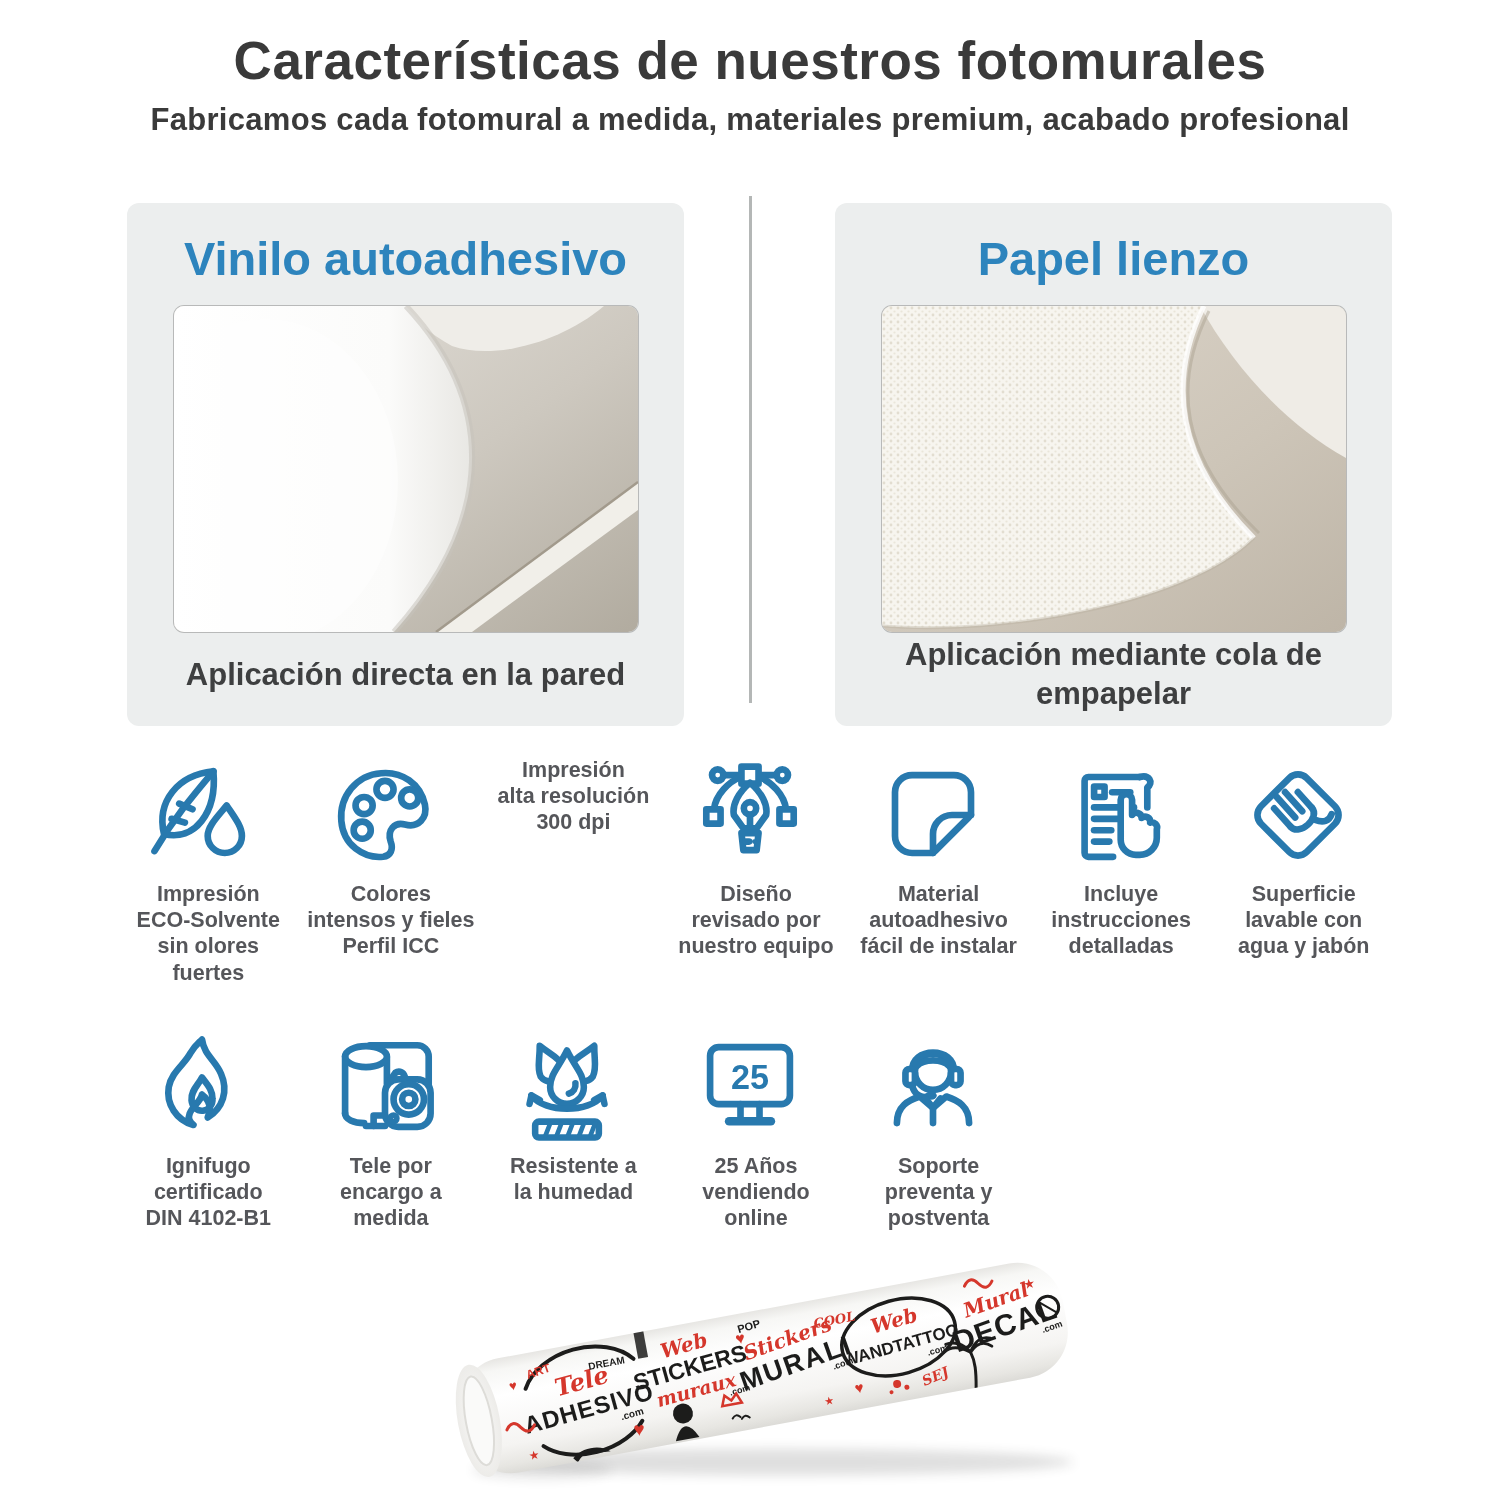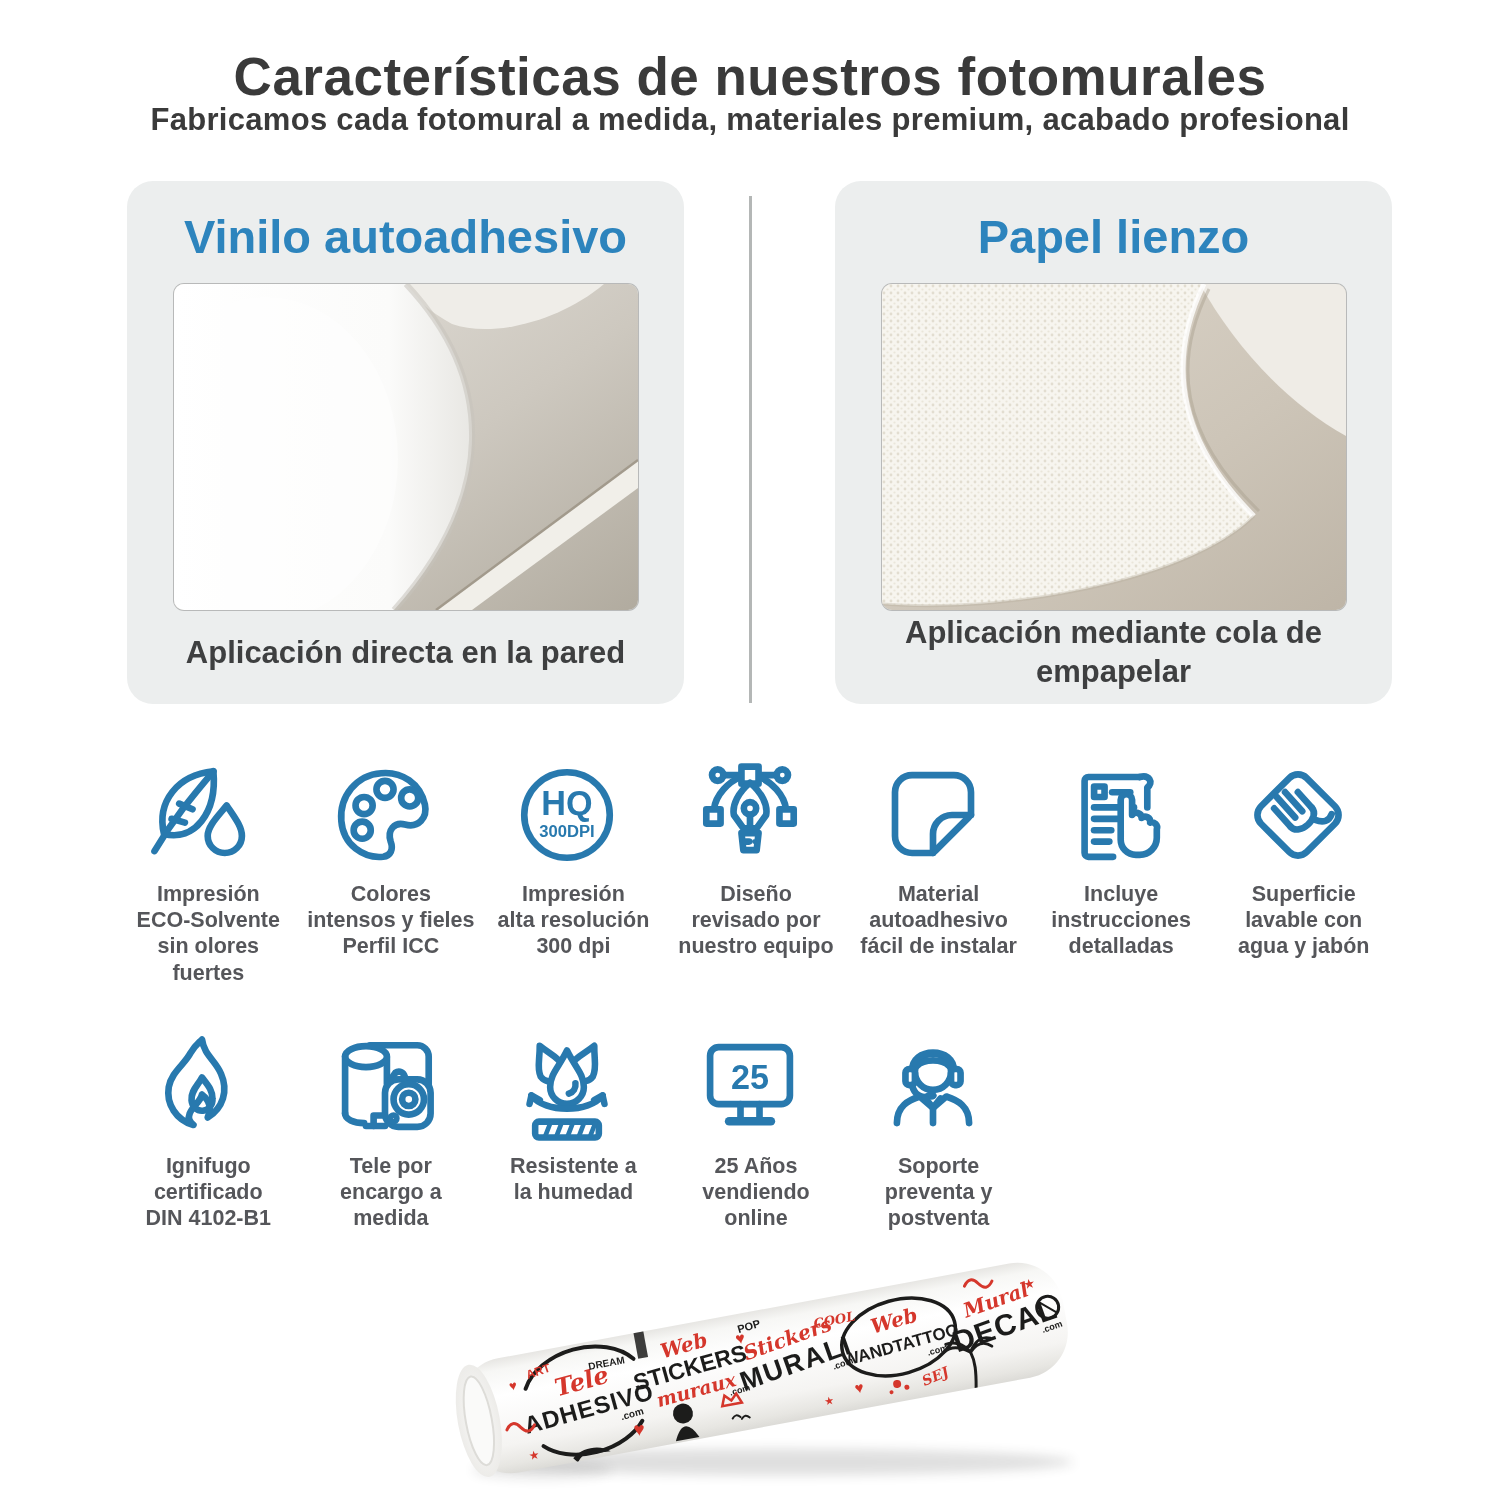--- a/index.html
+++ b/index.html
@@ -1,23 +1,23 @@
 <!DOCTYPE html>
 <html style="--accent_blue: #2d84bd; --icon_blue: #2879ae; --title_dark: #3a3a3a; --caption_dark: #3e3f40; --label_gray: #55565a; --card_bg: #eceeee; --divider_gray: #b4b7b6; --doodle_red: #d5372c; --doodle_black: #1c1c1b;"><head>
 <meta charset="utf-8">
 <style>
   html,body{margin:0;padding:0;background:#fff;}
   .canvas{position:relative;width:1500px;height:1500px;background:#fff;overflow:hidden;
           font-family:"Liberation Sans",sans-serif;margin:0 auto;}
-  .page-title{position:absolute;top:30px;left:0;right:0;margin:16px;text-align:center;
+  .page-title{position:absolute;top:30px;left:0;right:0;margin:0;text-align:center;
           font-size:53px;font-weight:800;letter-spacing:.5px;color:var(--title_dark,#3a3a3a);}
   .page-subtitle{position:absolute;top:102px;left:0;right:0;margin:0;text-align:center;
           font-size:31px;font-weight:600;letter-spacing:.3px;color:var(--title_dark,#3a3a3a);}
-  .card{position:absolute;top:181px;width:557px;height:523px;background:var(--card_bg,#eceeee);
-          border-radius:26px;display:flex;flex-direction:column;align-items:center;}
+  .card{position:absolute;top:203px;width:557px;height:523px;background:var(--card_bg,#eceeee);
+          border-radius:12px;display:flex;flex-direction:column;align-items:center;}
   .card.left{left:127px;} .card.right{left:835px;justify-content:flex-end;}
   .card-title{margin:28px 0 0;font-size:47px;font-weight:800;color:var(--accent_blue,#2d84bd);}
   .photo{margin-top:20px;width:464px;height:326px;border-radius:10px;overflow:hidden;
           box-shadow:0 0 0 1px rgba(0,0,0,.22);}
   .photo svg{display:block;width:100%;height:100%;}
   .card-caption{flex:1;display:flex;align-items:center;justify-content:center;text-align:center;
           font-size:31px;font-weight:700;color:var(--caption_dark,#3e3f40);line-height:1.25;
           margin:0 42px;padding-bottom:8px;}
   .vdivider{position:absolute;top:196px;left:749px;width:3px;height:507px;background:var(--divider_gray,#b4b7b6);}
   .features-row{position:absolute;left:111px;width:1278px;display:grid;grid-template-columns:repeat(7,1fr);}
@@ -135,27 +135,20 @@
           <circle class="ik" cx="38" cy="50" r="9"></circle>
           <circle class="ik" cx="36" cy="76" r="9"></circle>
         </svg>
       </div>
       <div class="flabel">Colores
 intensos y fieles
 Perfil ICC</div>
     </div>
 
     <div class="feature">
-      <div class="ficon">
-        <svg viewBox="0 0 120 120">
-          <circle class="ik" cx="60" cy="60" r="45"></circle>
-          <text class="ikt" x="60" y="60" font-size="36">HQ</text>
-          <text class="ikt" x="60" y="83" font-size="17.5">300DPI</text>
-        </svg>
-      </div>
       <div class="flabel">Impresión
 alta resolución
 300 dpi</div>
     </div>
 
     <div class="feature">
       <div class="ficon">
         <svg viewBox="0 0 120 120">
           <path class="ik" d="M34 18 H86"></path>
           <circle class="ikw" cx="26" cy="18" r="6"></circle>

